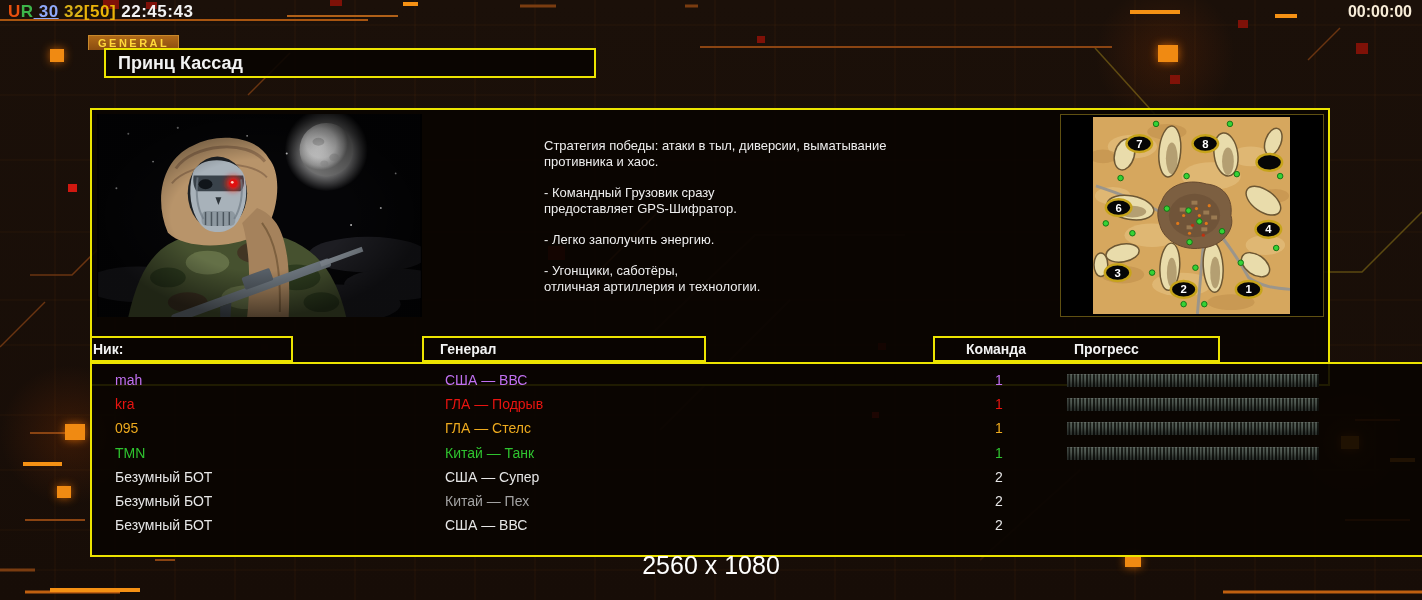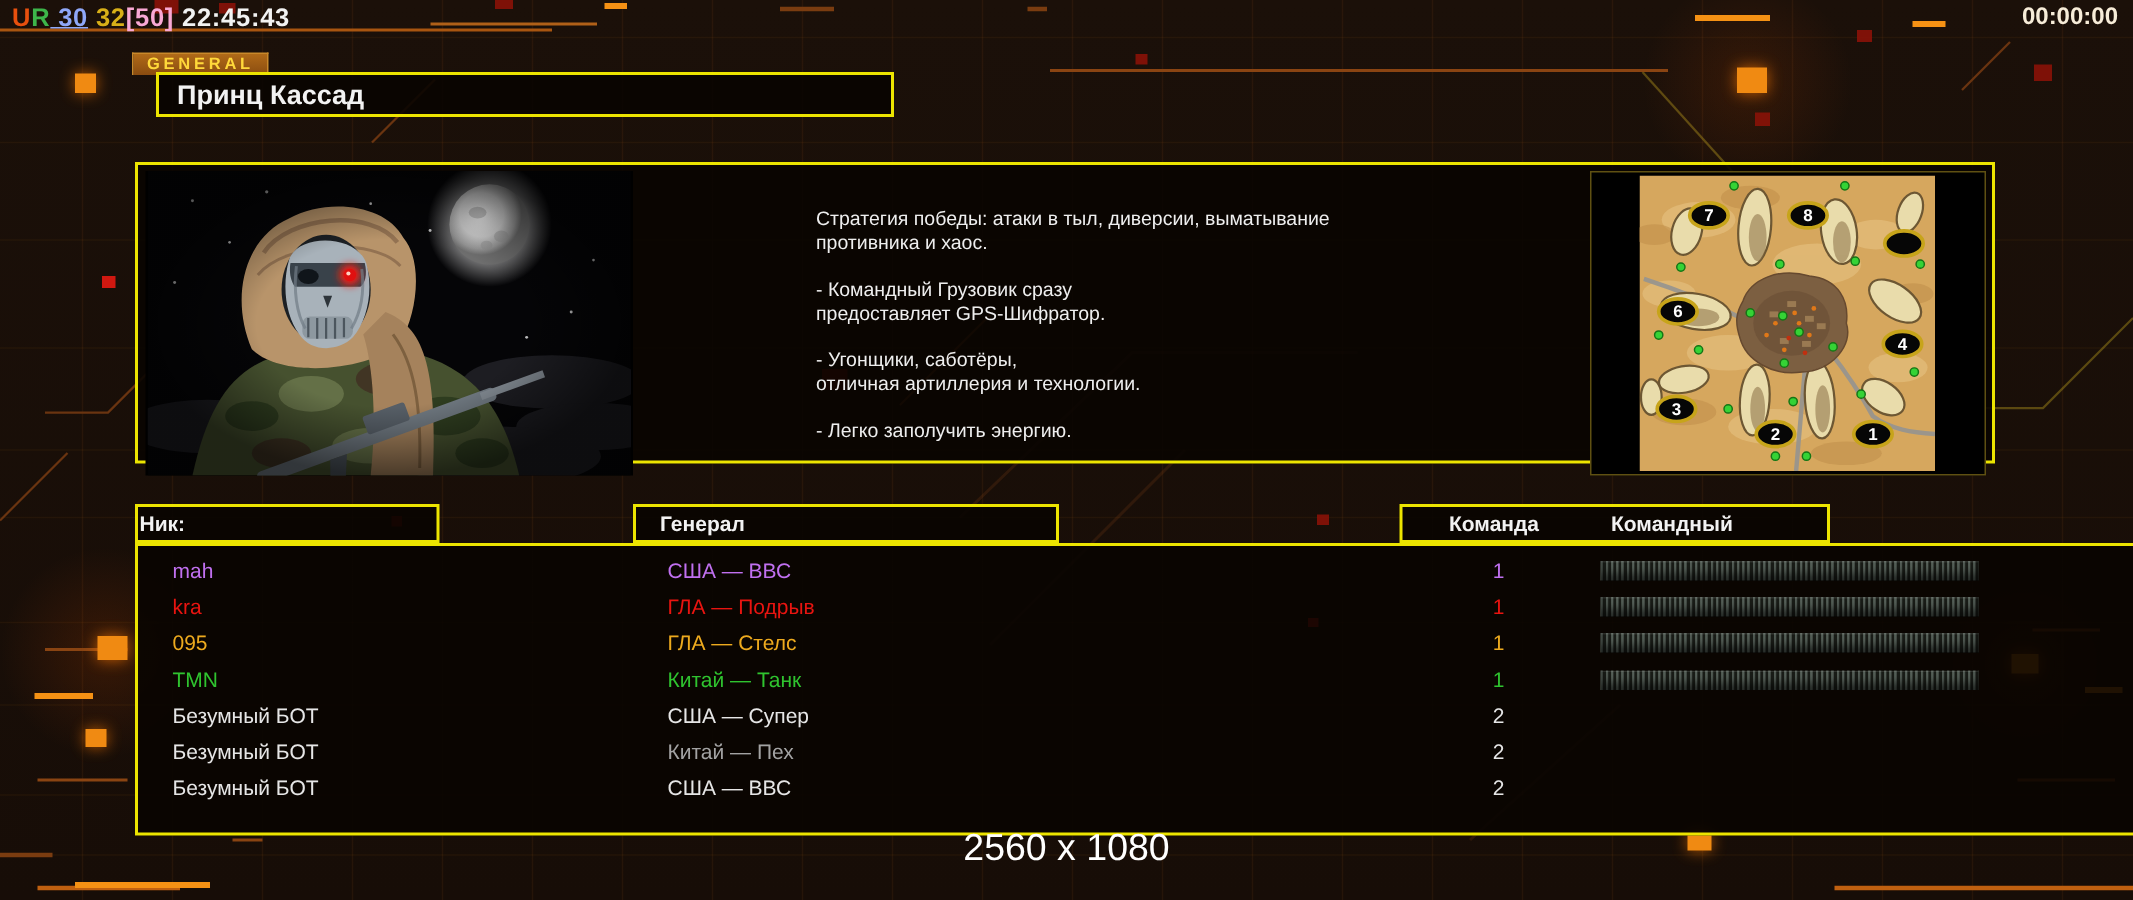--- a/index.html
+++ b/index.html
@@ -27,21 +27,21 @@
     border:1px solid #c8882a;border-bottom:none;
     color:#ffd83a;font-size:11px;font-weight:bold;letter-spacing:2.5px;line-height:14px;
   }
   .ybox{
     position:absolute;border:2px solid #ece400;background:rgba(9,4,1,.9);
     box-sizing:border-box;color:#f2f2f2;font-weight:bold;z-index:2;
   }
   #title-box{left:104px;top:48px;width:492px;height:30px;font-size:18px;line-height:26px;padding-left:12px;}
 
   
-  #main-panel{left:90px;top:108px;width:1240px;height:201px;}
+  #main-panel{left:90px;top:108px;width:1240px;height:278px;}
   #portrait{position:absolute;left:5px;top:4px;width:325px;height:203px;background:#000;}
   #strategy{position:absolute;left:452px;top:28px;width:420px;color:#eeeeee;font-size:13px;line-height:16px;font-weight:normal;}
   #strategy .para{margin:0 0 15px 0;white-space:pre-line;}
   #map-box{position:absolute;left:968px;top:4px;width:264px;height:203px;background:#000;border:1px solid #5f5012;box-sizing:border-box;}
   #map-box svg{position:absolute;left:32px;top:2px;}
 
   
   #h-nick{left:90px;top:336px;width:203px;height:26px;font-size:14px;line-height:22px;padding-left:1px;}
   #h-general{left:422px;top:336px;width:284px;height:26px;font-size:14px;line-height:22px;padding-left:16px;}
   #h-team-progress{left:933px;top:336px;width:287px;height:26px;font-size:14px;line-height:22px;}
@@ -132,21 +132,21 @@
       <rect x="1356" y="43" width="12" height="11"></rect>
     <rect x="1170" y="75" width="10" height="9"></rect>
       <rect x="1238" y="20" width="10" height="8"></rect>
   </g>
   <g fill="#d01810">
     <rect x="68" y="184" width="9" height="8"></rect>
       <rect x="872" y="412" width="7" height="6"></rect>
   </g>
 </svg>
 
-<div class="layer" id="statusbar"><span style="color: rgb(232, 80, 14);">U</span><span style="color: rgb(61, 181, 74);">R</span><span style="color: rgb(143, 168, 248); text-decoration: underline;"> 30</span><span style="color: rgb(216, 176, 24);"> 32</span><span style="color: #f9a8d4;">[50]</span><span style="color: rgb(242, 242, 242);"> 22:45:43</span></div>
+<div class="layer" id="statusbar"><span style="color: rgb(232, 80, 14);">U</span><span style="color: rgb(61, 181, 74);">R</span><span style="color: rgb(143, 168, 248); text-decoration: underline;"> 30</span><span style="color: rgb(216, 176, 24);"> 32</span><span style="color: #eab308;">[50]</span><span style="color: rgb(242, 242, 242);"> 22:45:43</span></div>
 <div class="layer" id="clock">00:00:00</div>
 
 <div class="layer" id="general-tab">GENERAL</div>
 <div class="ybox" id="title-box">
   <span>Принц Кассад</span>
 </div>
 
 <div class="ybox" id="main-panel">
 
   <div id="portrait">
@@ -248,23 +248,23 @@
         <rect width="325" height="205" fill="url(#vig)"></rect>
       </g>
     </svg>
   </div>
 
   <div id="strategy">
       <div class="para">Стратегия победы: атаки в тыл, диверсии, выматывание
  противника и хаос.</div>
       <div class="para">- Командный Грузовик сразу
 предоставляет GPS-Шифратор.</div>
+      <div class="para">- Легко заполучить энергию.</div>
       <div class="para">- Угонщики, саботёры,
 отличная артиллерия и технологии.</div>
-      <div class="para">- Легко заполучить энергию.</div>
     </div>
 
   <div id="map-box">
     <svg width="197" height="197" viewBox="0 0 200 200">
       <rect width="200" height="200" fill="#d6a75e"></rect>
 
       <g fill="#e5c07f" opacity=".65">
         <ellipse cx="40" cy="30" rx="25" ry="12"></ellipse>
           <ellipse cx="120" cy="60" rx="30" ry="14"></ellipse>
         <ellipse cx="60" cy="120" rx="28" ry="12"></ellipse>
@@ -375,21 +375,21 @@
 </div>
 
 <div class="ybox" id="h-nick">
   <span>Ник:</span>
 </div>
 <div class="ybox" id="h-general">
   <span>Генерал</span>
 </div>
 <div class="ybox" id="h-team-progress">
   <span id="h-team-label">Команда</span>
-  <span id="h-progress-label">Командный</span>
+  <span id="h-progress-label">Прогресс</span>
 </div>
 
 <div class="ybox" id="table-panel">
   <div>
   <div class="row">
     <span class="cell c-nick" style="color: rgb(192, 112, 240);">mah</span>
     <span class="cell c-general" style="color: rgb(192, 112, 240);">США — ВВС</span>
     <span class="cell c-team" style="color: rgb(192, 112, 240);">1</span>
     <div class="pbar"></div>
   </div>

